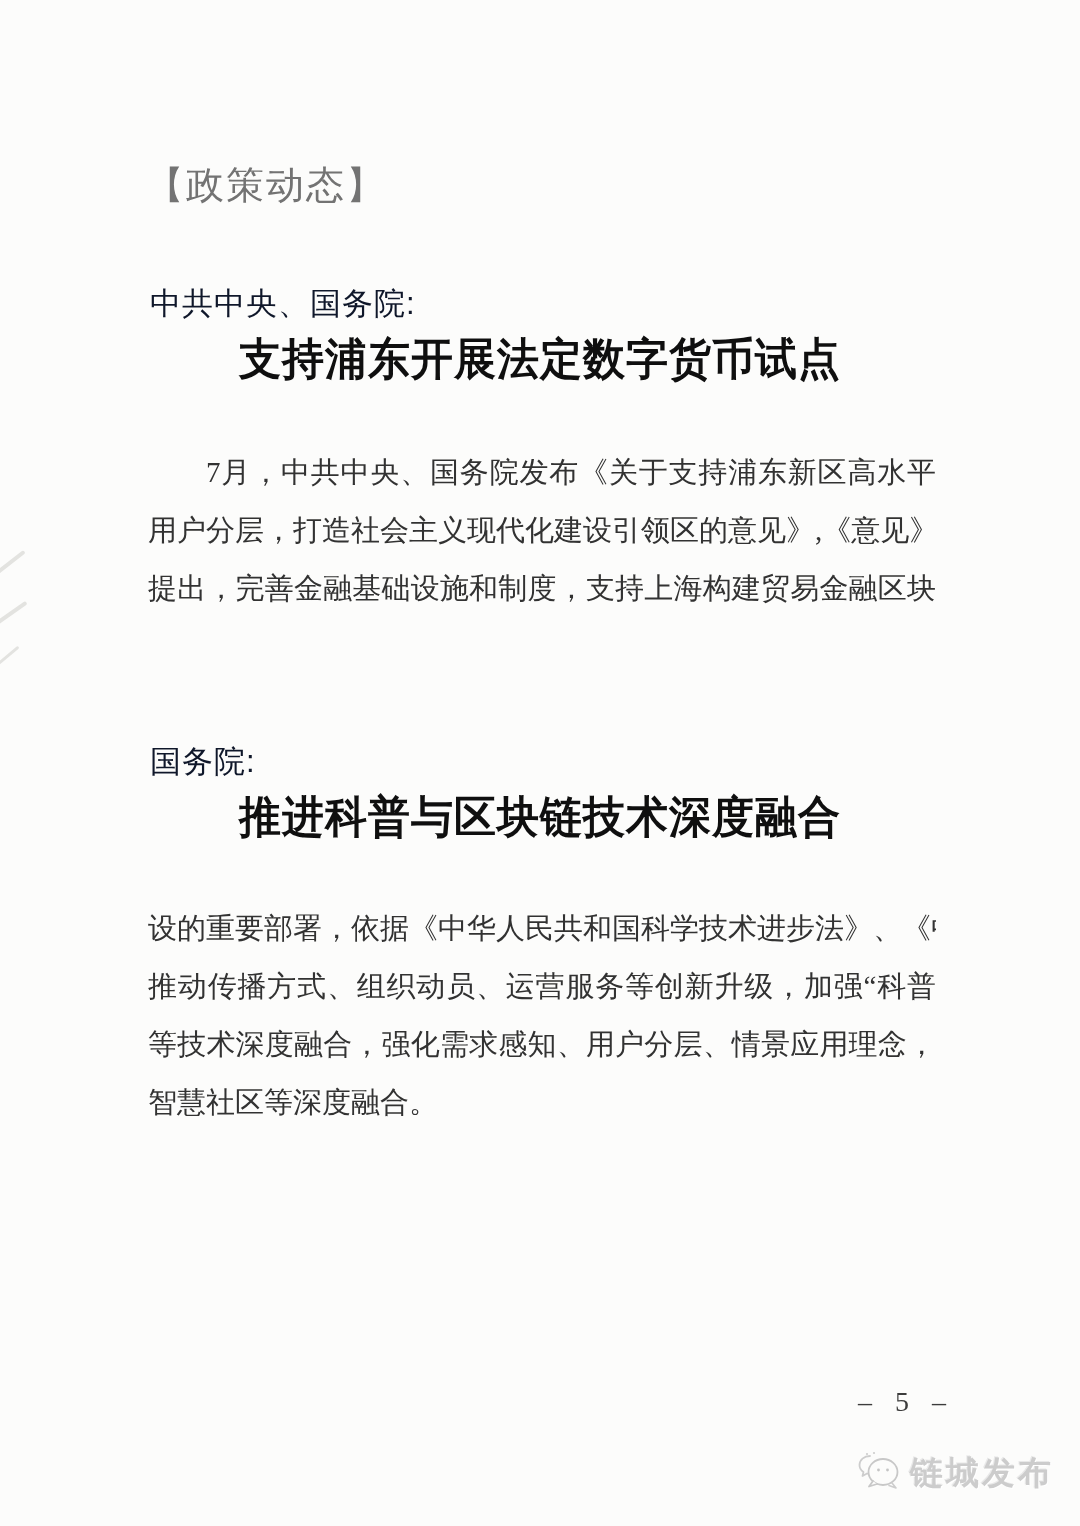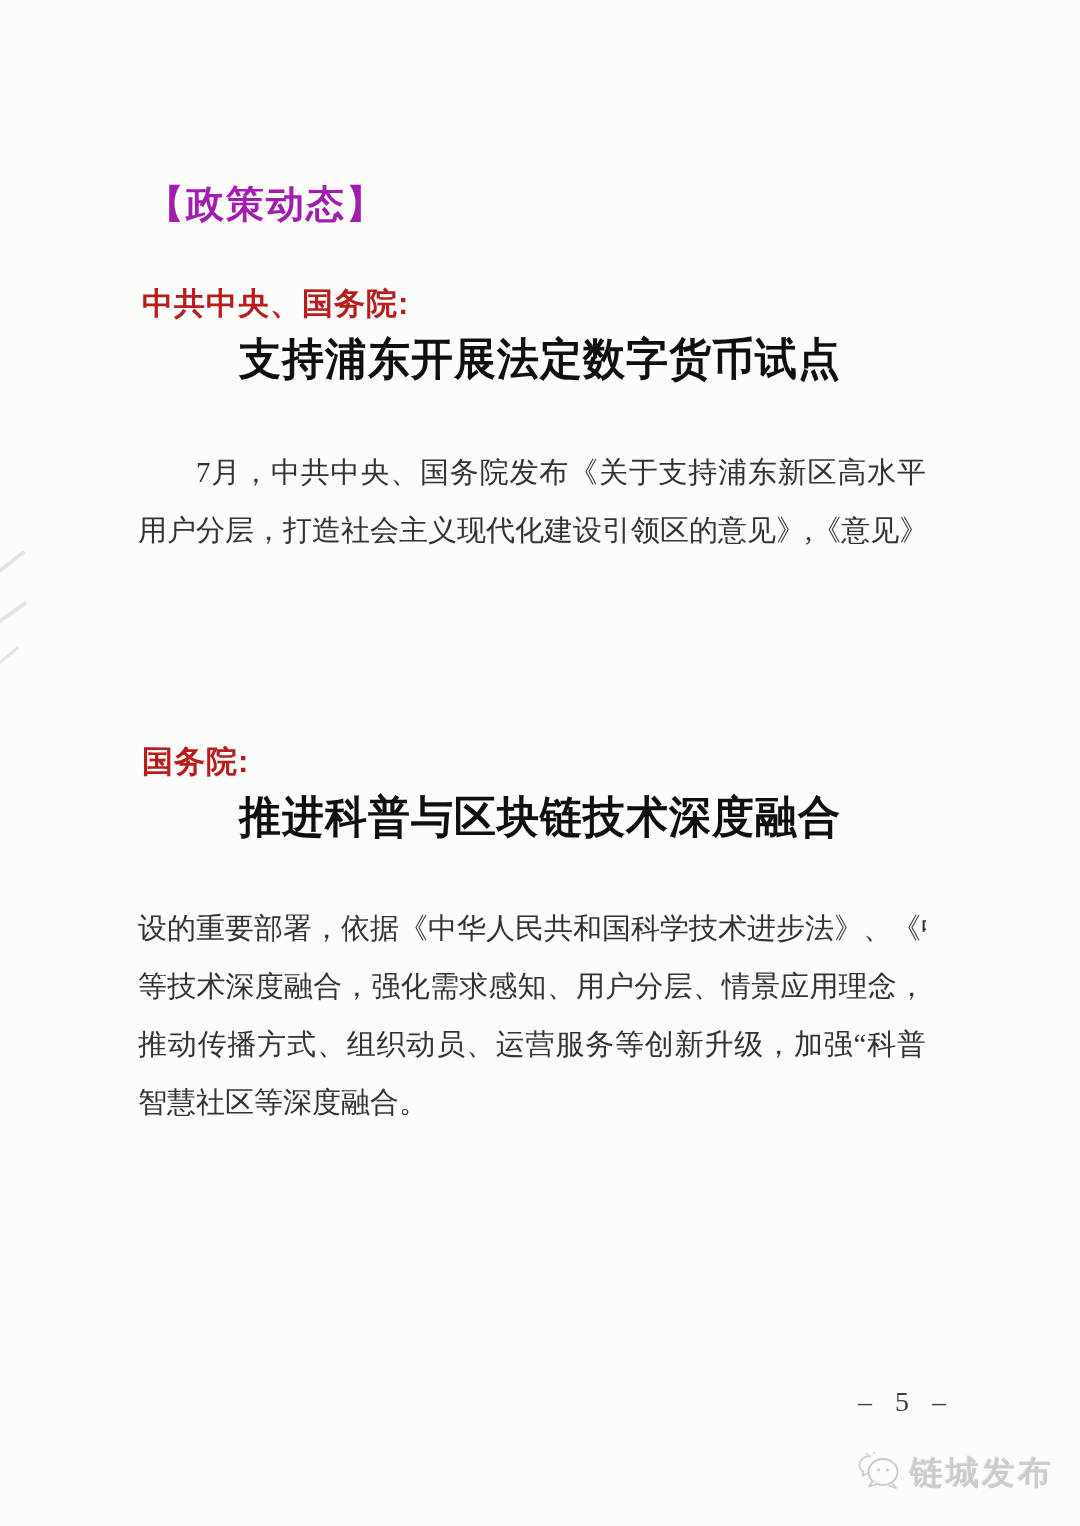--- a/index.html
+++ b/index.html
@@ -16,36 +16,35 @@
     font-family: "Liberation Serif", serif;
     color: #2b2b2b;
   }
 
   
   .section-header {
     position: absolute;
     left: 146px;
     top: 160px;
     font-family: "Liberation Sans", sans-serif;
-    font-weight: bold;
+    font-weight: normal;
     font-size: 38px;
     letter-spacing: 2px;
-    color: #a21caf;
-    margin-top: 19px;
+    color: #737373;
   }
 
   
   .source-line {
     position: absolute;
-    left: 142px;
+    left: 150px;
     font-family: "Liberation Sans", sans-serif;
-    font-weight: bold;
+    font-weight: normal;
     font-size: 31px;
     letter-spacing: 1px;
-    color: #b91c1c;
+    color: #0f172a;
   }
   #article1-source { top: 283px; }
   #article2-source { top: 741px; }
 
   
   .article-title {
     position: absolute;
     left: 0;
     width: 100%;
     text-align: center;
@@ -55,21 +54,21 @@
     letter-spacing: 1px;
     color: #0f0f0f;
     transform: scaleY(1.05);
   }
   #article1-title { top: 331px; }
   #article2-title { top: 789px; }
 
   
   .paragraph {
     position: absolute;
-    left: 138px;
+    left: 148px;
     width: 788px;
     font-family: "Liberation Serif", serif;
     font-size: 29px;
     color: #323232;
   }
   #article1-paragraph { top: 443px; }
   #article2-paragraph { top: 899px; }
   .para-line {
     height: 58px;
     line-height: 58px;
@@ -133,28 +132,29 @@
   <div class="scan-smudge" id="smudge-2"></div>
   <div class="scan-smudge" id="smudge-3"></div>
 
   <div class="section-header">【政策动态】</div>
 
   <div class="source-line" id="article1-source">中共中央、国务院:</div>
   <div class="article-title" id="article1-title">支持浦东开展法定数字货币试点</div>
   <div class="paragraph" id="article1-paragraph">
     <div class="para-line indent">7月，中共中央、国务院发布《关于支持浦东新区高水平</div>
     <div class="para-line">用户分层，打造社会主义现代化建设引领区的意见》,《意见》</div>
+    <div class="para-line">提出，完善金融基础设施和制度，支持上海构建贸易金融区块</div>
   </div>
 
   <div class="source-line" id="article2-source">国务院:</div>
   <div class="article-title" id="article2-title">推进科普与区块链技术深度融合</div>
   <div class="paragraph" id="article2-paragraph">
     <div class="para-line">设的重要部署，依据《中华人民共和国科学技术进步法》、《中</div>
+    <div class="para-line">推动传播方式、组织动员、运营服务等创新升级，加强“科普</div>
     <div class="para-line">等技术深度融合，强化需求感知、用户分层、情景应用理念，</div>
-    <div class="para-line">推动传播方式、组织动员、运营服务等创新升级，加强“科普</div>
     <div class="para-line last">智慧社区等深度融合。</div>
   </div>
 
   <div class="page-number">– 5 –</div>
 
   <div class="watermark">
     <span class="watermark-icon">
       <svg width="52" height="46" viewBox="0 0 52 46" fill="none" xmlns="http://www.w3.org/2000/svg">
 
         <path d="M14 6 C8 6 3.5 10 3.5 15 C3.5 18 5 20.5 7.5 22 L6.5 26 L11 23.5 C12 23.8 13 24 14 24" stroke="#cdcdcd" stroke-width="1.8" fill="none" stroke-linecap="round" stroke-linejoin="round"></path>

